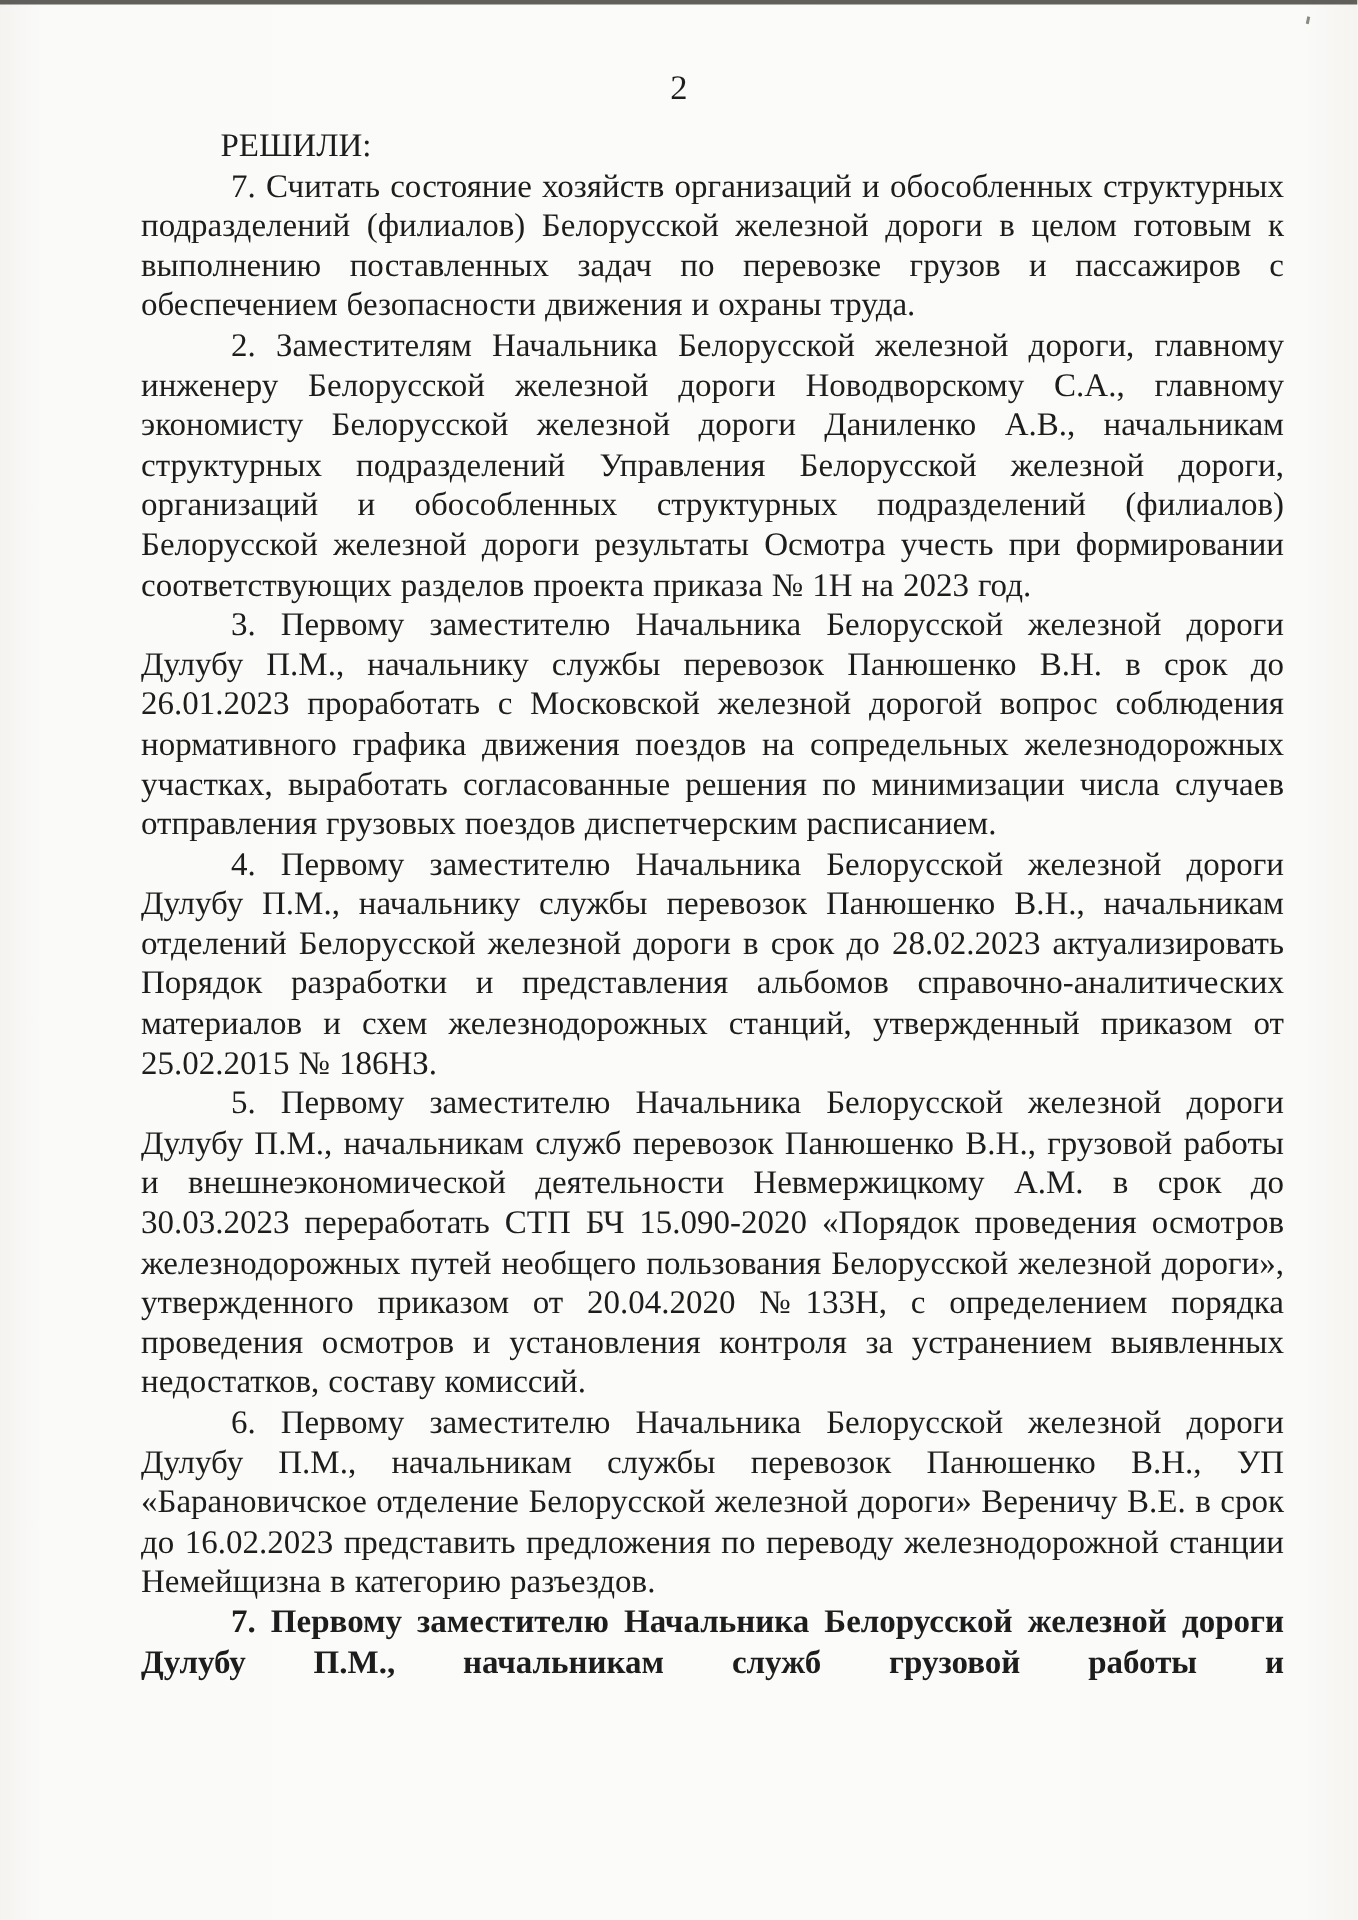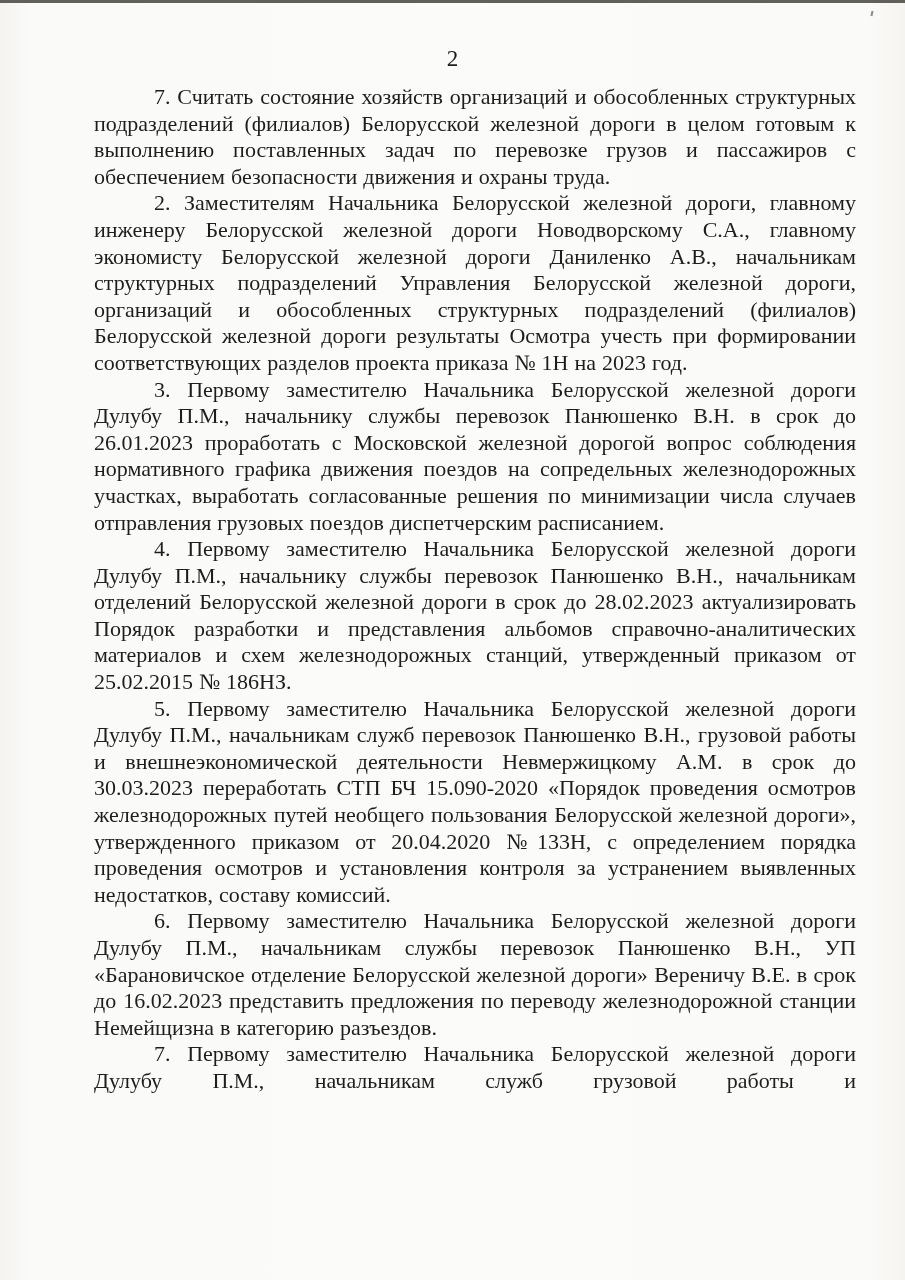--- a/index.html
+++ b/index.html
@@ -58,31 +58,33 @@
     text-align: left;
   }
   .para {
     margin: 0;
     text-indent: 60px;
     text-align: justify;
     hyphens: none;
   }
   .para.justify-last {
     text-align-last: justify;
+    font-weight: bold;
   }
 </style>
 </head>
 <body>
 
 <div class="scan-edge-top"></div>
 <div class="scan-speck"></div>
 
 <div class="page-number">2</div>
 
 <div class="content">
+  <p class="heading">РЕШИЛИ:</p>
   <p class="para">7. Считать состояние хозяйств организаций и обособленных структурных подразделений (филиалов) Белорусской железной дороги в целом готовым к выполнению поставленных задач по перевозке грузов и пассажиров с обеспечением безопасности движения и охраны труда.</p>
   <p class="para">2. Заместителям Начальника Белорусской железной дороги, главному инженеру Белорусской железной дороги Новодворскому С.А., главному экономисту Белорусской железной дороги Даниленко А.В., начальникам структурных подразделений Управления Белорусской железной дороги, организаций и обособленных структурных подразделений (филиалов) Белорусской железной дороги результаты Осмотра учесть при формировании соответствующих разделов проекта приказа № 1Н на 2023 год.</p>
   <p class="para">3. Первому заместителю Начальника Белорусской железной дороги Дулубу П.М., начальнику службы перевозок Панюшенко В.Н. в срок до 26.01.2023 проработать с Московской железной дорогой вопрос соблюдения нормативного графика движения поездов на сопредельных железнодорожных участках, выработать согласованные решения по минимизации числа случаев отправления грузовых поездов диспетчерским расписанием.</p>
   <p class="para">4. Первому заместителю Начальника Белорусской железной дороги Дулубу П.М., начальнику службы перевозок Панюшенко В.Н., начальникам отделений Белорусской железной дороги в срок до 28.02.2023 актуализировать Порядок разработки и представления альбомов справочно-аналитических материалов и схем железнодорожных станций, утвержденный приказом от 25.02.2015 № 186НЗ.</p>
   <p class="para">5. Первому заместителю Начальника Белорусской железной дороги Дулубу П.М., начальникам служб перевозок Панюшенко В.Н., грузовой работы и внешнеэкономической деятельности Невмержицкому А.М. в срок до 30.03.2023 переработать СТП БЧ 15.090-2020 «Порядок проведения осмотров железнодорожных путей необщего пользования Белорусской железной дороги», утвержденного приказом от 20.04.2020 №133Н, с определением порядка проведения осмотров и установления контроля за устранением выявленных недостатков, составу комиссий.</p>
   <p class="para">6. Первому заместителю Начальника Белорусской железной дороги Дулубу П.М., начальникам службы перевозок Панюшенко В.Н., УП «Барановичское отделение Белорусской железной дороги» Вереничу В.Е. в срок до 16.02.2023 представить предложения по переводу железнодорожной станции Немейщизна в категорию разъездов.</p>
   <p class="para justify-last">7. Первому заместителю Начальника Белорусской железной дороги Дулубу П.М., начальникам служб грузовой работы и</p>
 </div>
 
 </body></html>

